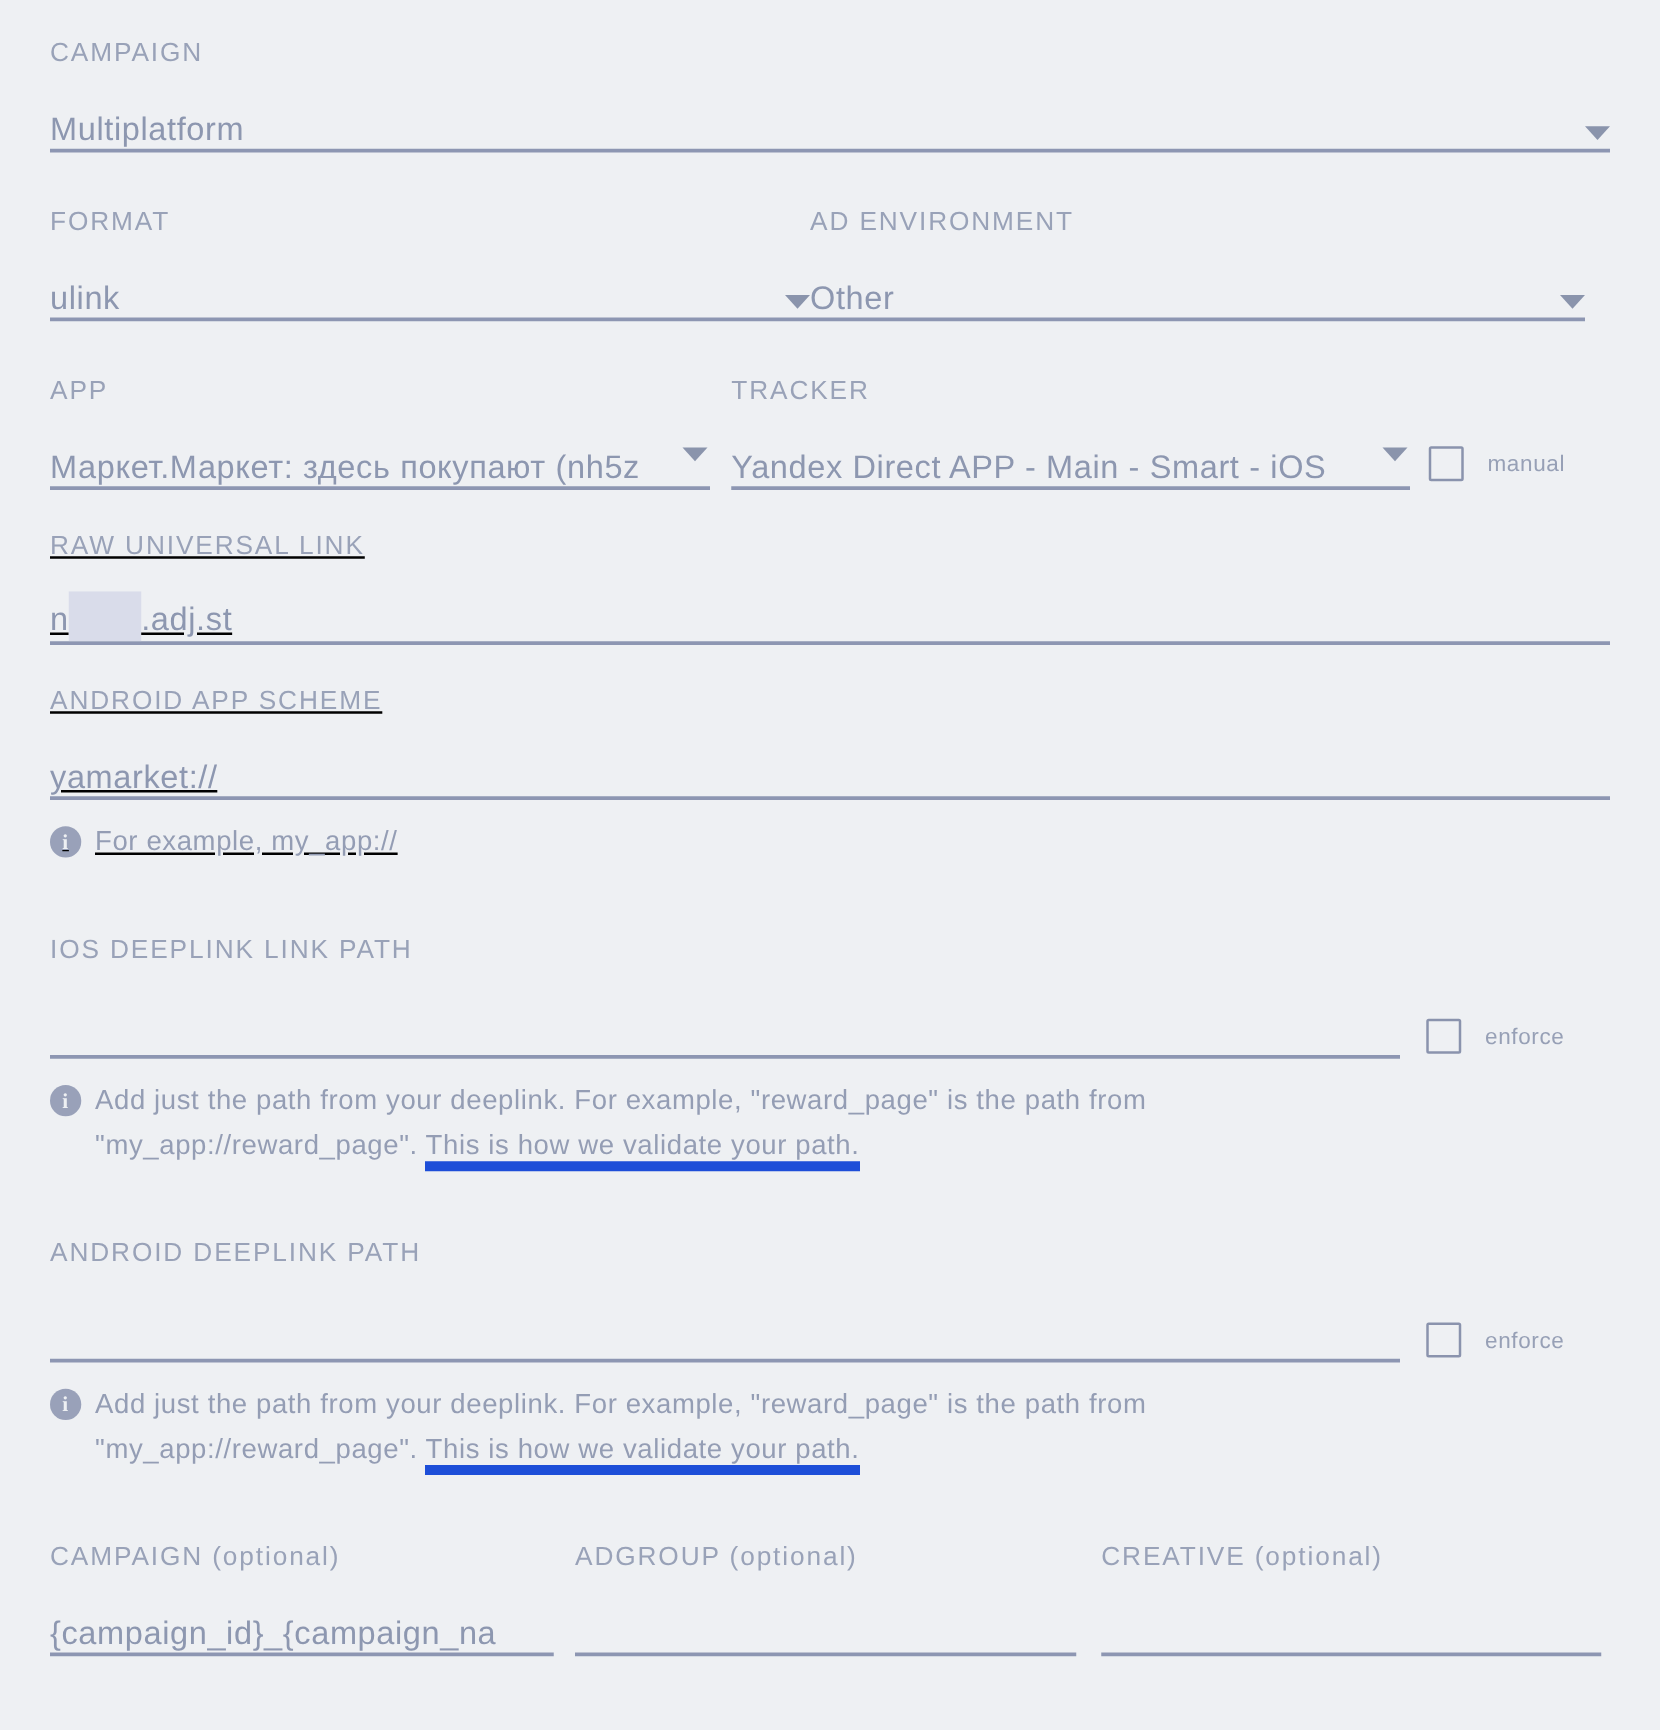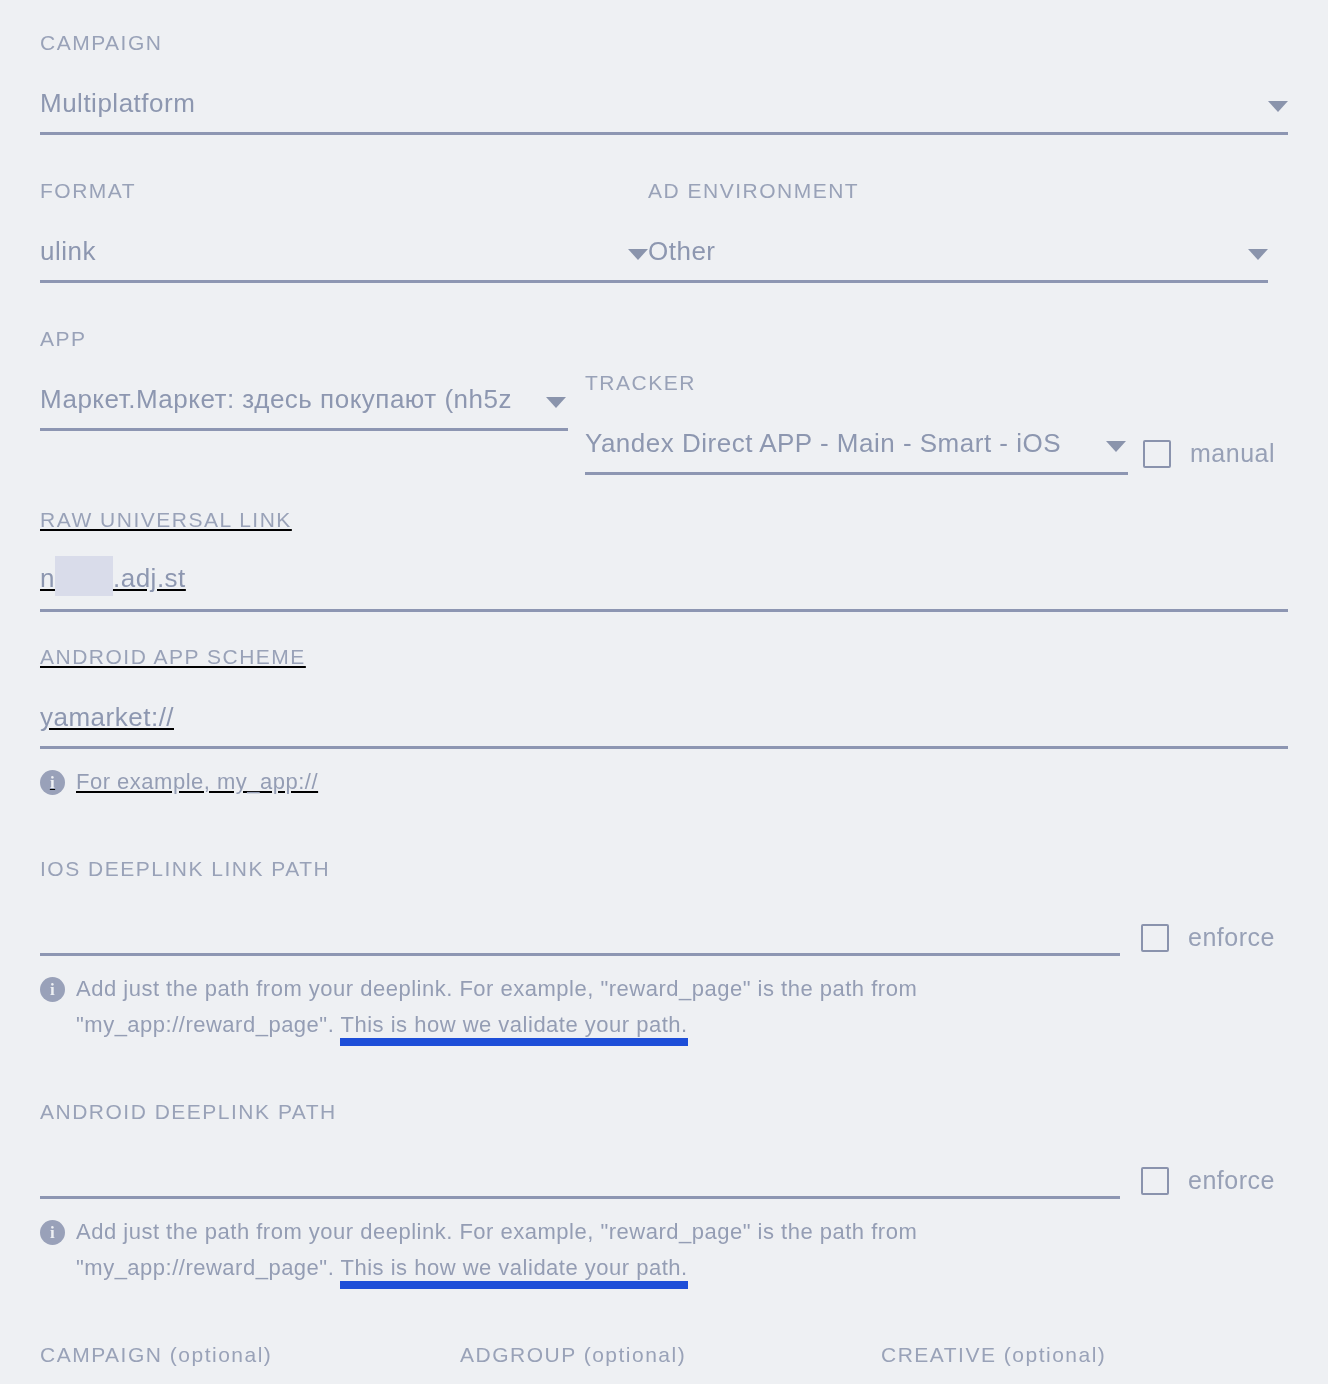--- a/index.html
+++ b/index.html
@@ -12,56 +12,56 @@
   .page{padding:30px 40px 0 40px;width:1248px;}
   .label{
     font-size:21px;line-height:26px;letter-spacing:1.5px;
     color:#99a2b8;
   }
   .control{
     position:relative;
     height:63px;
     border-bottom:3px solid #8d96b2;
     display:flex;align-items:flex-end;
-    padding-bottom:13px;box-sizing:content-box;
+    box-sizing:content-box;
   }
   .value{
     font-size:26px;line-height:32px;letter-spacing:0.5px;
     color:#8d97b0;white-space:nowrap;overflow:hidden;
   }
   .caret{
     width:0;height:0;flex:none;
     border-left:10px solid transparent;
     border-right:10px solid transparent;
     border-top:11px solid #8a94ac;
     margin-left:auto;margin-bottom:7px;
   }
   .caret.overlap{position:absolute;right:2px;bottom:20px;margin:0;}
   .row{display:flex;}
   .m40{margin-top:32px;text-decoration:underline;}
   .m43{margin-top:43px;}
   .m56{margin-top:56px;}
   .col-adenv{width:620px;margin-right:20px;}
   .col-format{width:608px;}
   .col-app{width:528px;margin-right:17px;}
-  .col-tracker{width:543px;margin-top:44px;}
+  .col-tracker{width:543px;}
   .col-campaign{width:403px;margin-right:17px;}
   .col-adgroup{width:401px;margin-right:20px;}
   .col-creative{width:400px;}
   .checkwrap{
     display:flex;align-items:center;
     align-self:flex-end;margin-left:15px;margin-bottom:7px;flex:none;
   }
   .checkbox{
     width:24px;height:24px;flex:none;
     border:2px solid #8a93ad;border-radius:2px;
     background:transparent;
   }
   .checklabel{
-    font-size:25px;color:#97a0b6;letter-spacing:0.5px;
+    font-size:18px;color:#97a0b6;letter-spacing:0.5px;
     margin-left:19px;white-space:nowrap;
   }
   .pathrow{display:flex;align-items:flex-end;}
   .pathline{
     width:1080px;height:71px;flex:none;
     border-bottom:3px solid #8d96b2;box-sizing:content-box;
   }
   .pathrow .checkwrap{margin-left:21px;margin-bottom:4px;}
   .hint{
     display:flex;align-items:flex-start;

